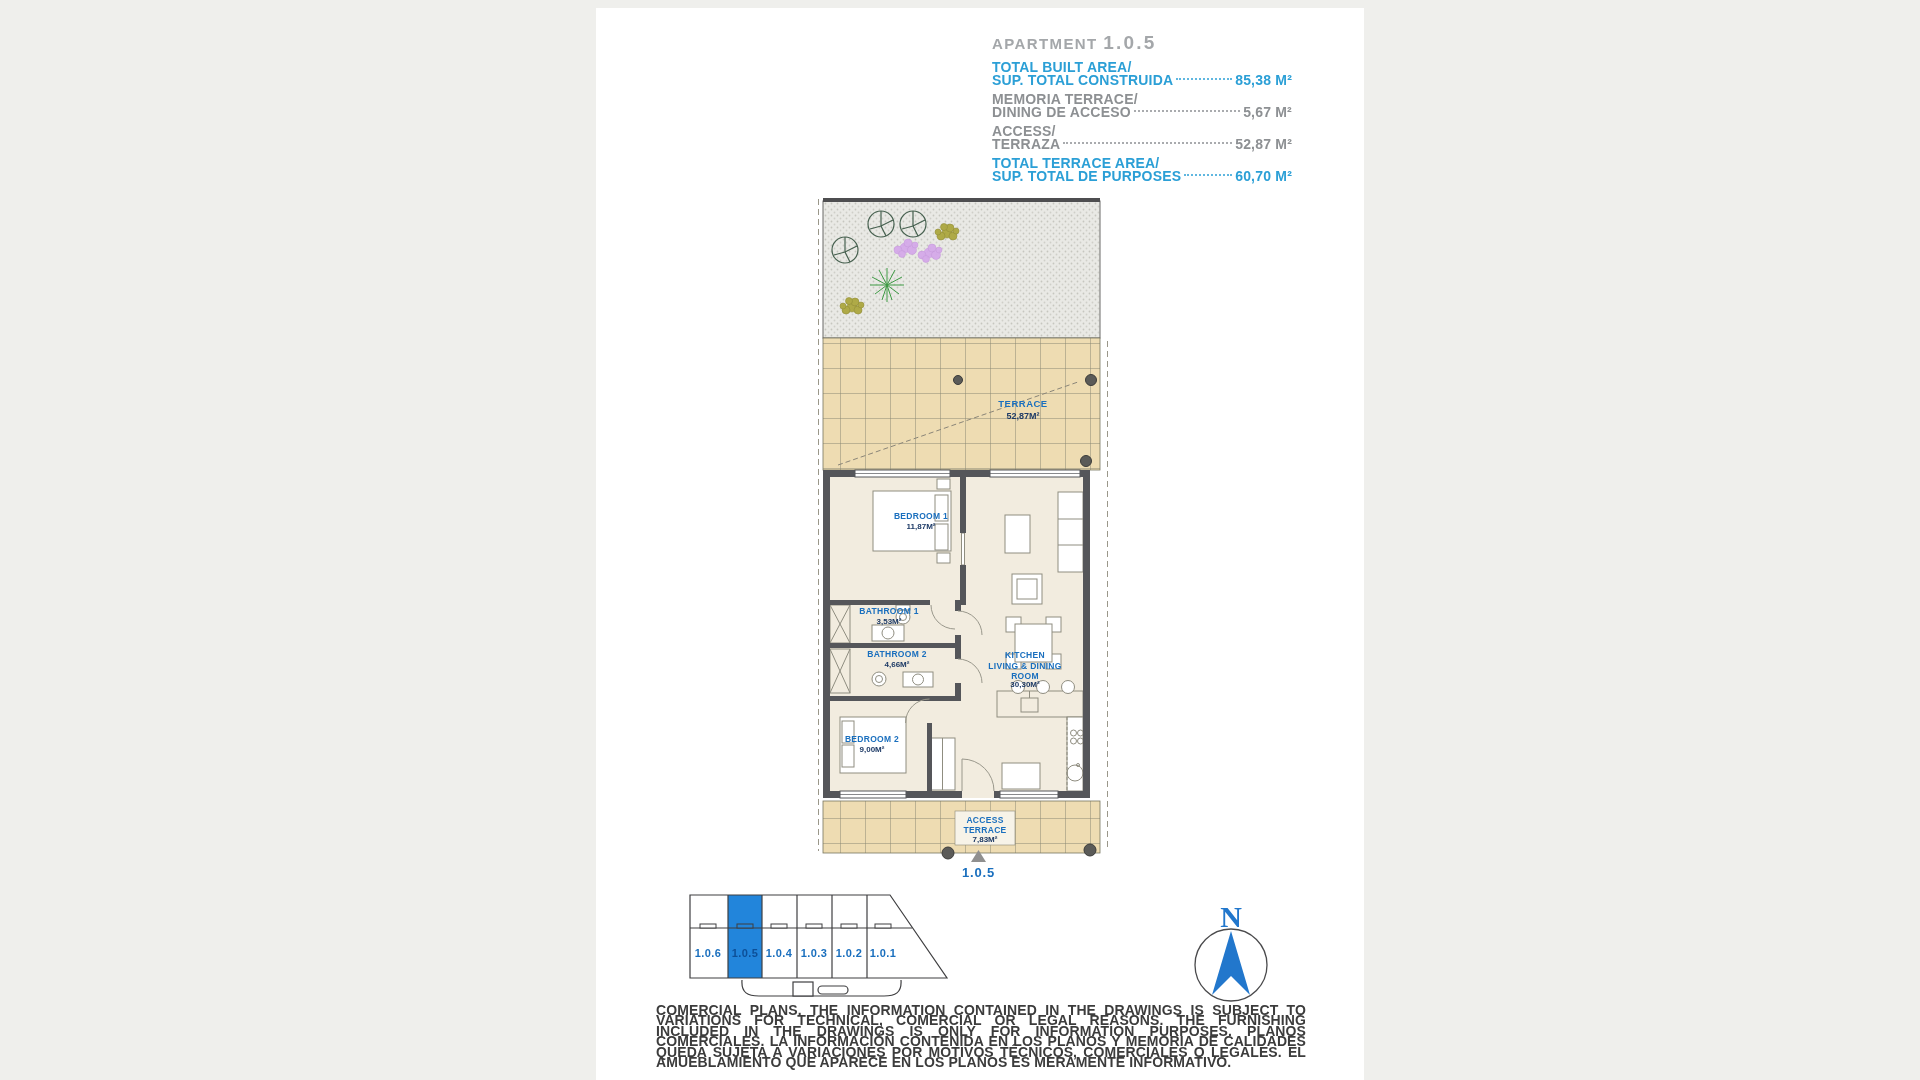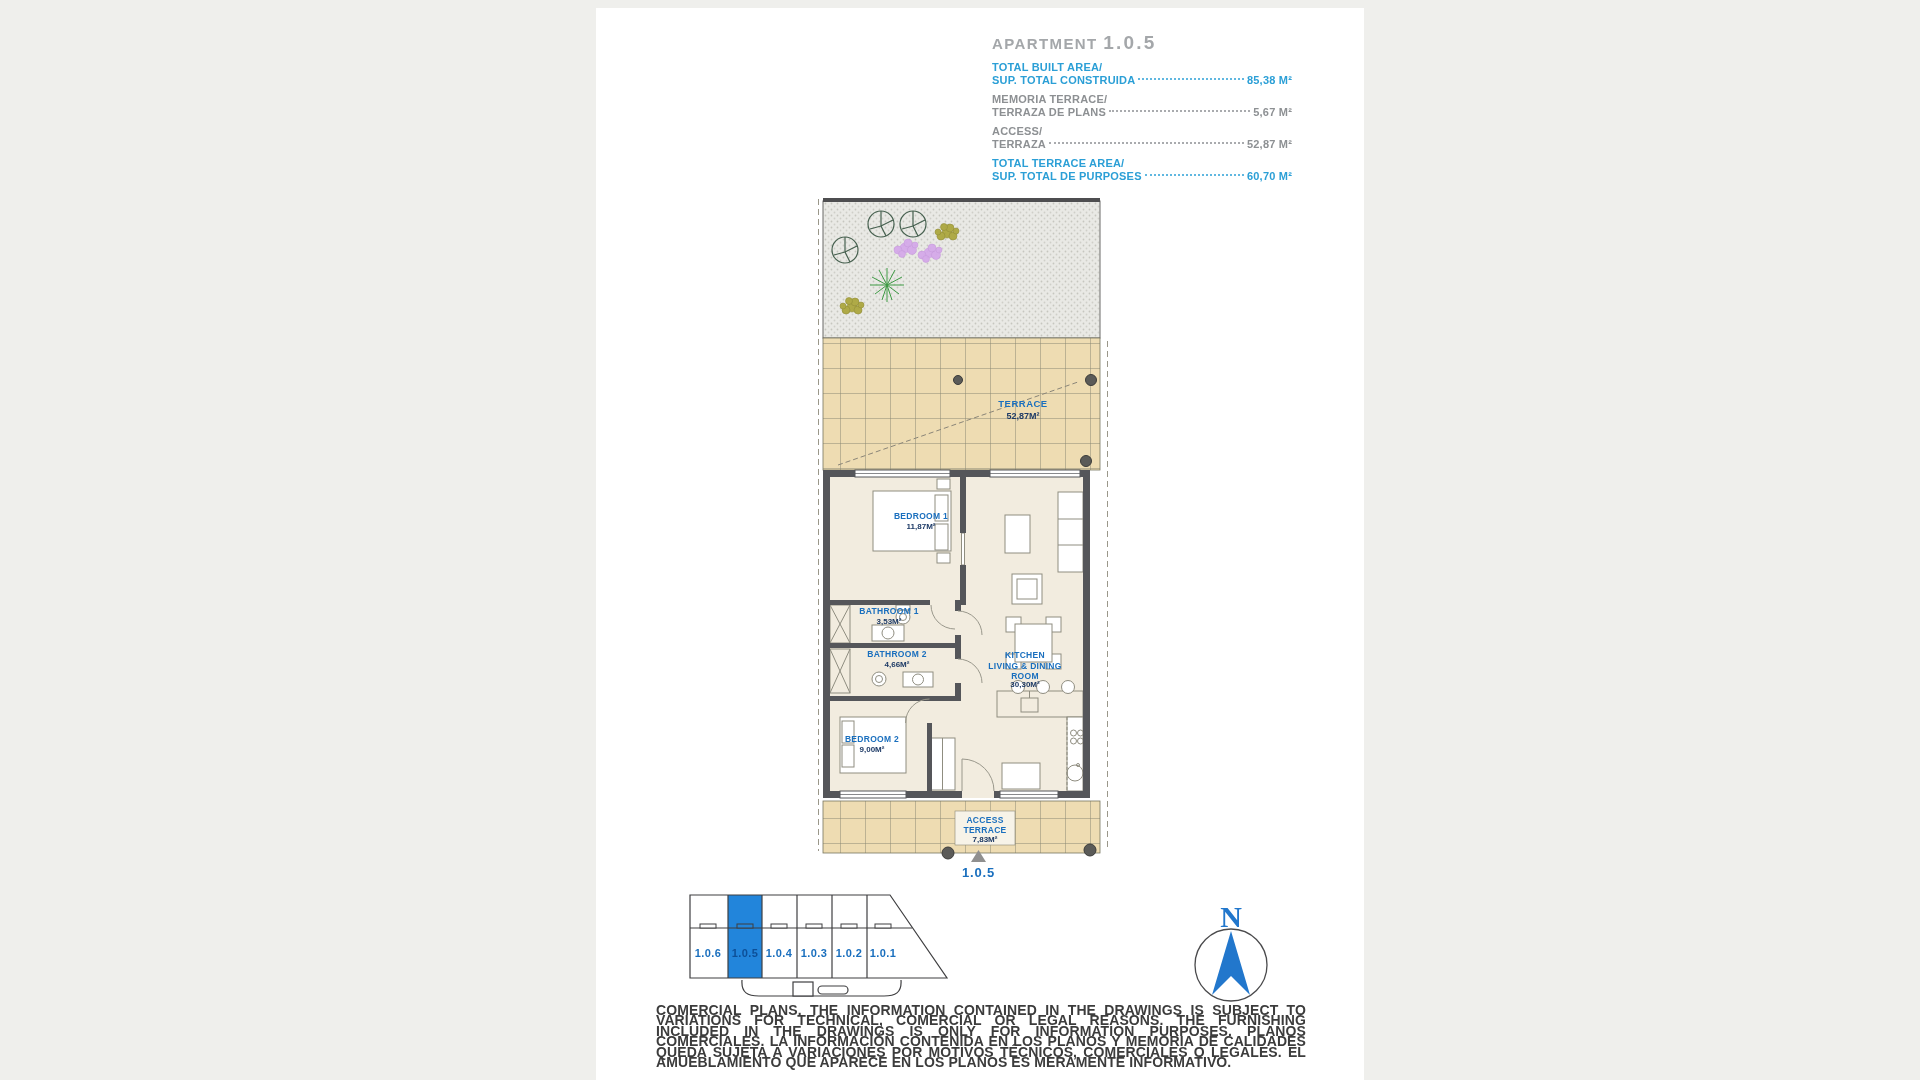--- a/index.html
+++ b/index.html
@@ -7,21 +7,21 @@
     width:1920px;height:1080px;position:relative;overflow:hidden;
     background:#efefec;
     font-family:"Liberation Sans", sans-serif;
   }
   .page{position:absolute;left:596px;top:8px;width:768px;height:1080px;background:#ffffff;}
 
   
   .titleblock{position:absolute;left:396px;top:24px;width:300px;}
   .apttitle{font-size:15px;font-weight:bold;color:#a4a7aa;letter-spacing:1.4px;margin-bottom:7px;}
   .apttitle .num{font-size:19px;letter-spacing:2.2px;}
-  .arearow{margin-bottom:7px;font-size:11px;font-weight:bold;line-height:12.5px;letter-spacing:.2px;}
+  .arearow{margin-bottom:7px;font-size:14px;font-weight:bold;line-height:12.5px;letter-spacing:.2px;}
   .arearow.emph{color:#2b9fd6;}
   .arearow.muted{color:#8d9093;}
   .l2row{display:flex;align-items:center;}
   .leader{flex:1;border-bottom:2px dotted currentColor;margin:0 3px 2px 3px;opacity:.75;}
   .val{white-space:nowrap;}
 
   
   .plan{position:absolute;left:219px;top:185px;}
   .rname{font:bold 8.5px "Liberation Sans",sans-serif;fill:#1a6fbe;text-anchor:middle;letter-spacing:.3px;}
   .rarea{font:bold 8px "Liberation Sans",sans-serif;fill:#1d3a66;text-anchor:middle;}
@@ -67,21 +67,21 @@
       <div class="l2row">
         <span>SUP. TOTAL CONSTRUIDA</span>
         <span class="leader"></span>
         <span class="val">85,38 M²</span>
       </div>
     </div>
 
     <div class="arearow muted">
       <div>MEMORIA TERRACE/</div>
       <div class="l2row">
-        <span>TERRAZA DE PLANS</span>
+        <span>DINING DE ACCESO</span>
         <span class="leader"></span>
         <span class="val">5,67 M²</span>
       </div>
     </div>
 
     <div class="arearow muted">
       <div>ACCESS/</div>
       <div class="l2row">
         <span>TERRAZA</span>
         <span class="leader"></span>

